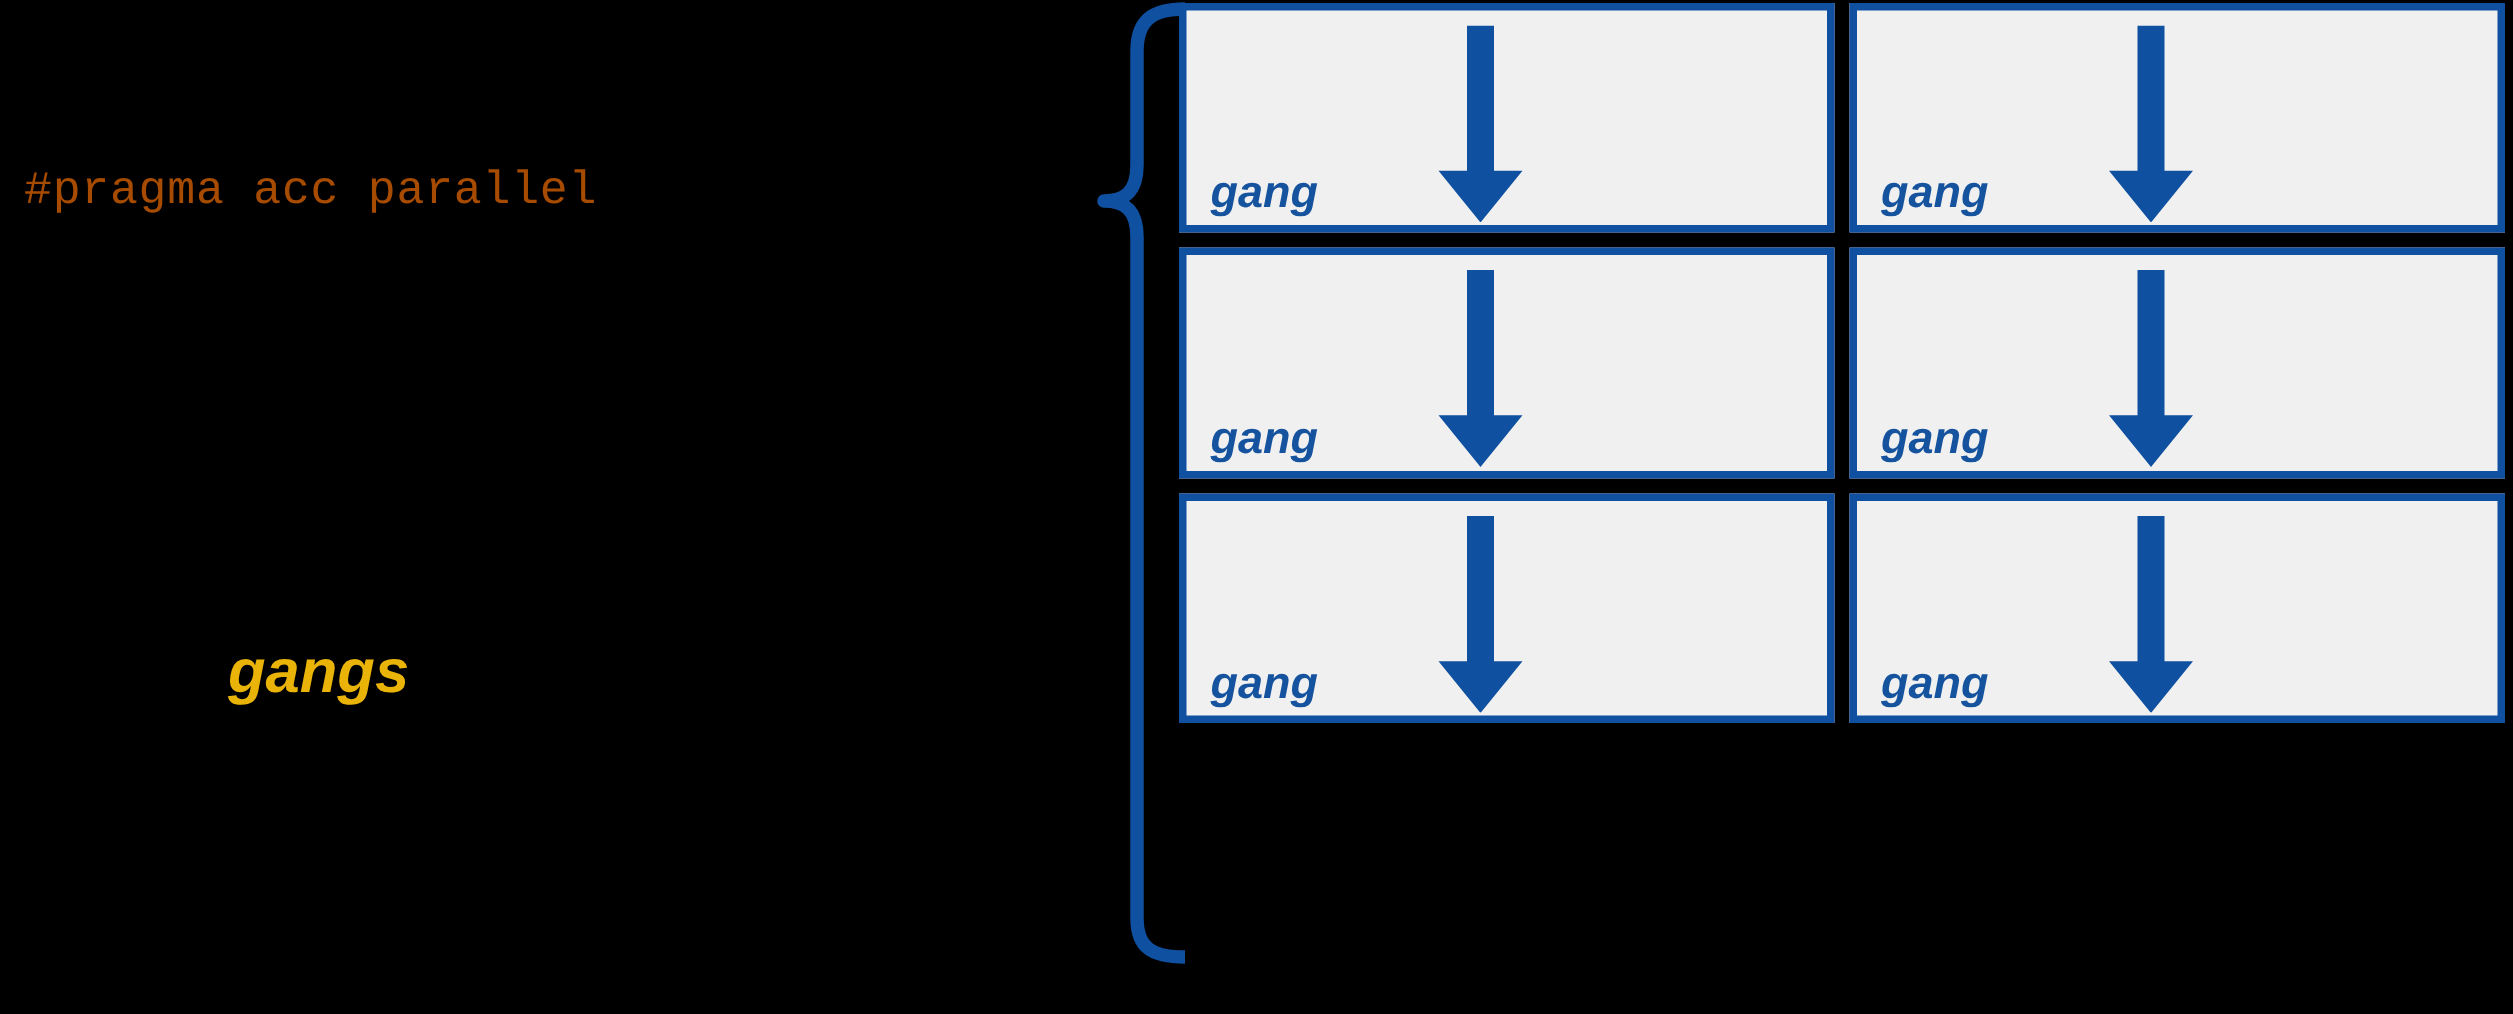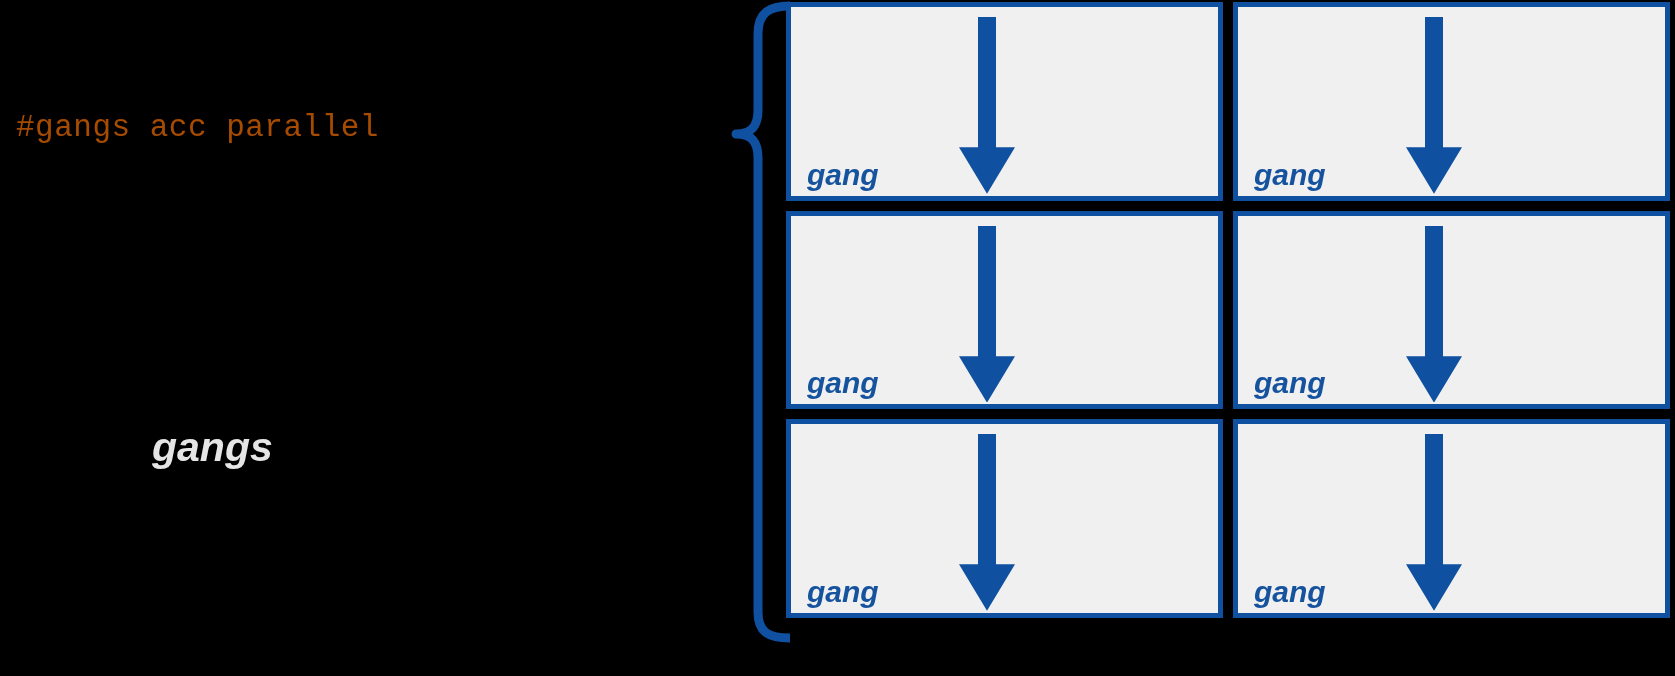--- a/index.html
+++ b/index.html
@@ -40,41 +40,41 @@
     white-space: pre;
   }
   .word-gangs {
     position: absolute;
     left: 152px;
     top: 424px;
     font-family: "Liberation Sans", sans-serif;
     font-size: 41px;
     font-weight: 700;
     font-style: italic;
-    color: #e5e5e5;
+    color: #eab308;
     white-space: pre;
   }
 
   
   .brace-wrap {
     position: absolute;
     left: 640px;
     top: 0px;
     width: 150px;
     height: 650px;
     pointer-events: none;
   }
 
   
   .gang-grid {
     position: absolute;
     left: 786px;
     top: 2px;
     width: 884px;
-    height: 616px;
+    height: 480px;
     display: grid;
     grid-template-columns: 1fr 1fr;
     grid-template-rows: 1fr 1fr 1fr;
     column-gap: 10px;
     row-gap: 10px;
   }
   .gang-cell {
     position: relative;
     background: #F0F0F0;
     border: 5px solid #0F50A0;
@@ -101,21 +101,21 @@
     width: 80px;
     margin-left: -40px;
   }
   .gang-arrow svg { display: block; width: 100%; height: 100%; }
 </style>
 </head>
 <body>
 
 <div id="canvas">
 
-  <div class="pragma-text">#gangs acc parallel</div>
+  <div class="pragma-text">#pragma acc parallel</div>
 
 
   <div class="word-gangs">gangs</div>
 
   <div class="brace-wrap">
     <svg viewBox="0 0 150 650" width="150" height="650" xmlns="http://www.w3.org/2000/svg">
       <path d="M 150 6
                C 130 6, 118 12, 118 34
                L 118 110
                C 118 128, 110 134, 96 134

